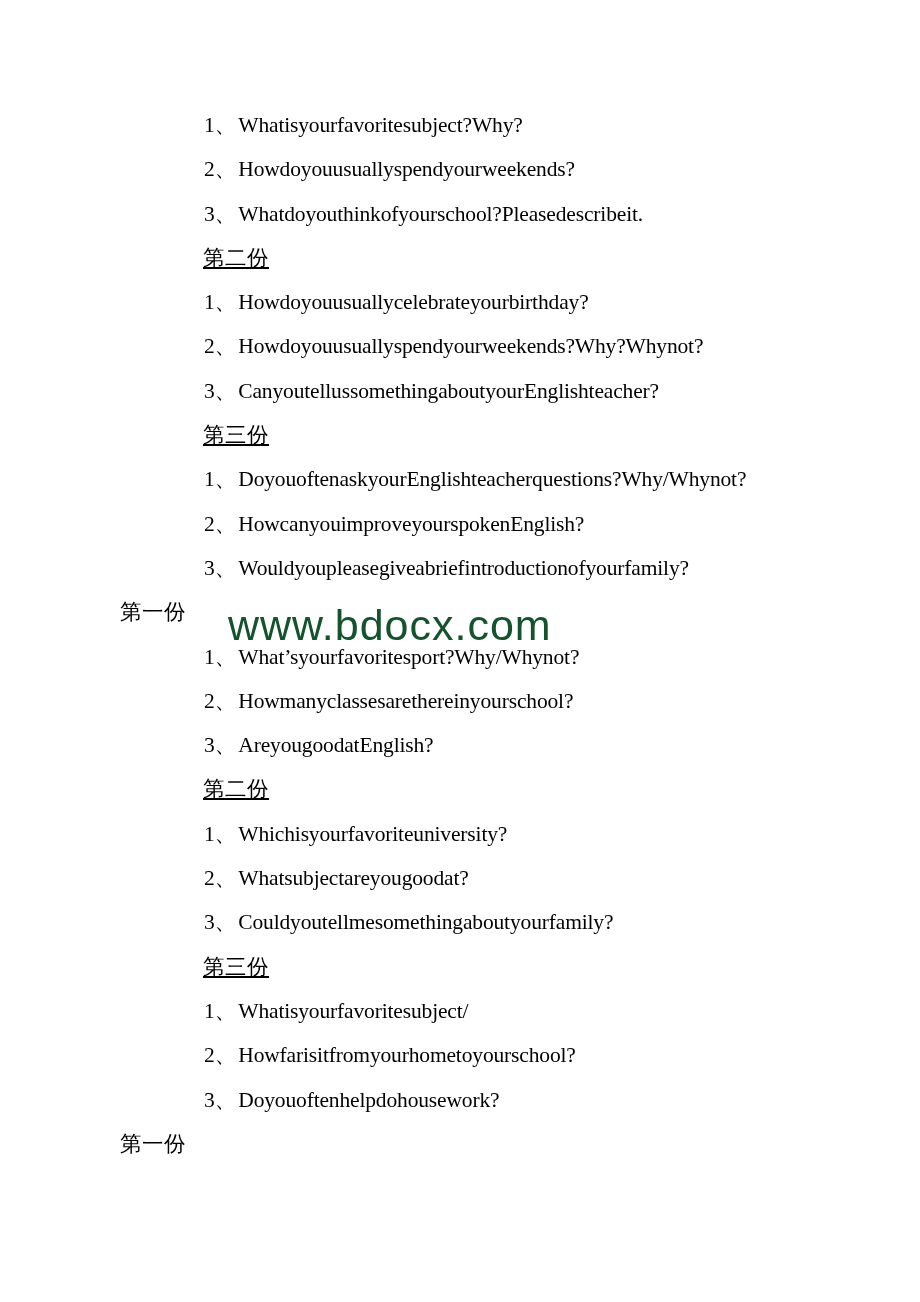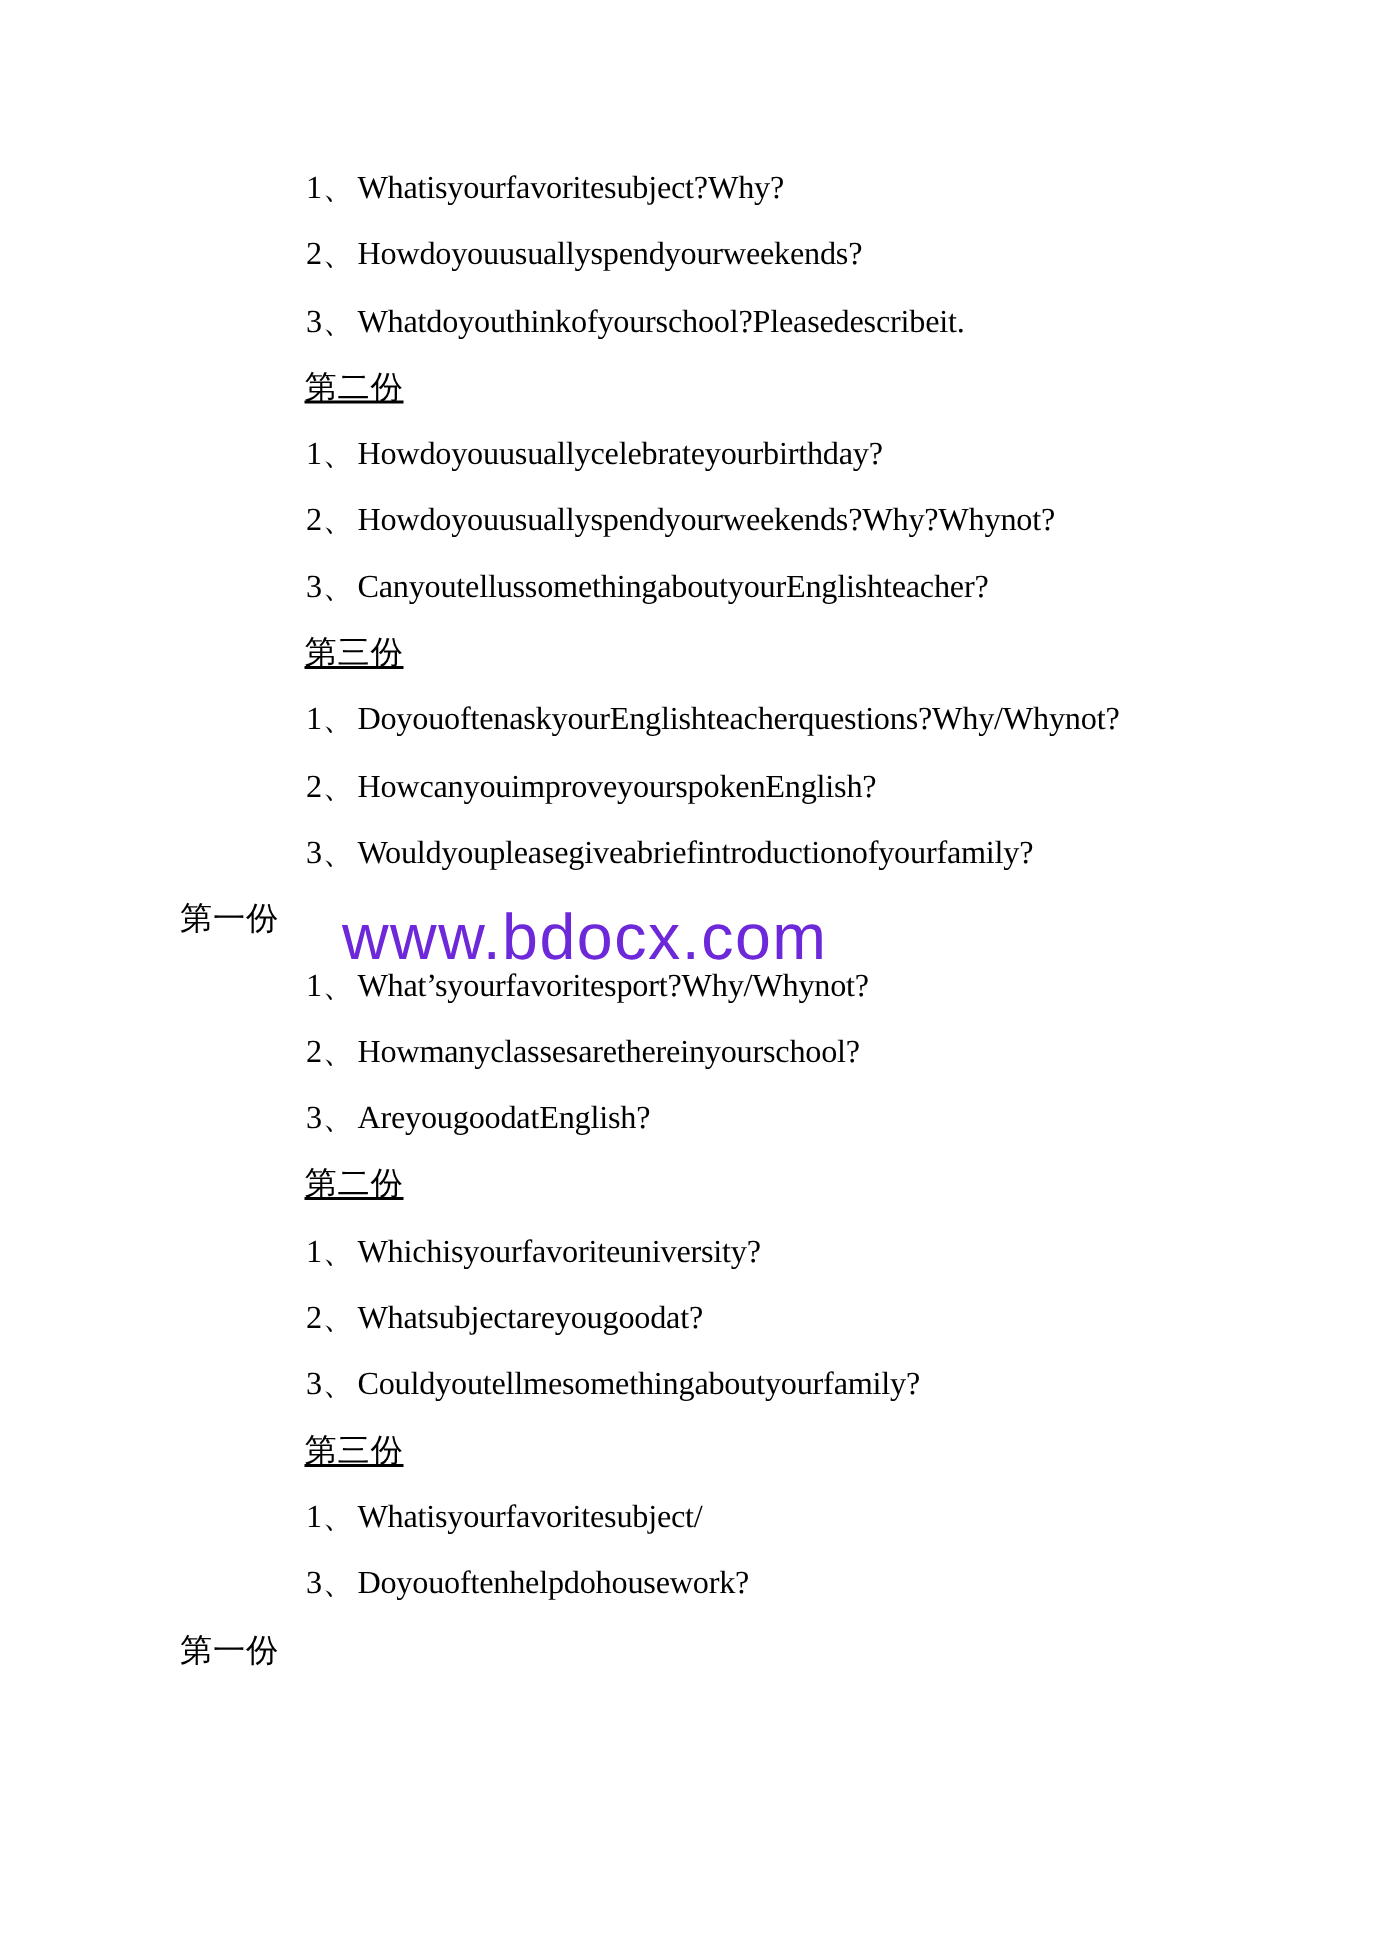--- a/index.html
+++ b/index.html
@@ -20,21 +20,21 @@
 
   
   .watermark {
     position: absolute;
     left: 228px;
     top: 604px;
     font-family: "Liberation Sans", "DejaVu Sans", sans-serif;
     font-size: 43px;
     line-height: 1;
     letter-spacing: 1px;
-    color: #6d28d9;
+    color: #14532d;
     white-space: nowrap;
     user-select: none;
     pointer-events: none;
     z-index: 0;
   }
 
   
   .doc-body {
     position: absolute;
     left: 0;
@@ -103,17 +103,18 @@
       <div class="line heading-top"><span class="heading-text">第一份</span></div>
       <div class="line question"><span class="num">1</span><span class="enum-mark">、</span><span class="qtext">What’syourfavoritesport?Why/Whynot?</span></div>
       <div class="line question"><span class="num">2</span><span class="enum-mark">、</span><span class="qtext">Howmanyclassesarethereinyourschool?</span></div>
       <div class="line question"><span class="num">3</span><span class="enum-mark">、</span><span class="qtext">AreyougoodatEnglish?</span></div>
       <div class="line heading-indent"><span class="heading-text">第二份</span></div>
       <div class="line question"><span class="num">1</span><span class="enum-mark">、</span><span class="qtext">Whichisyourfavoriteuniversity?</span></div>
       <div class="line question"><span class="num">2</span><span class="enum-mark">、</span><span class="qtext">Whatsubjectareyougoodat?</span></div>
       <div class="line question"><span class="num">3</span><span class="enum-mark">、</span><span class="qtext">Couldyoutellmesomethingaboutyourfamily?</span></div>
       <div class="line heading-indent"><span class="heading-text">第三份</span></div>
       <div class="line question"><span class="num">1</span><span class="enum-mark">、</span><span class="qtext">Whatisyourfavoritesubject/</span></div>
+      <div class="line question"><span class="num">2</span><span class="enum-mark">、</span><span class="qtext">Howfarisitfromyourhometoyourschool?</span></div>
       <div class="line question"><span class="num">3</span><span class="enum-mark">、</span><span class="qtext">Doyouoftenhelpdohousework?</span></div>
       <div class="line heading-top"><span class="heading-text">第一份</span></div>
     </div>
 
 </div>
 
 </body></html>

